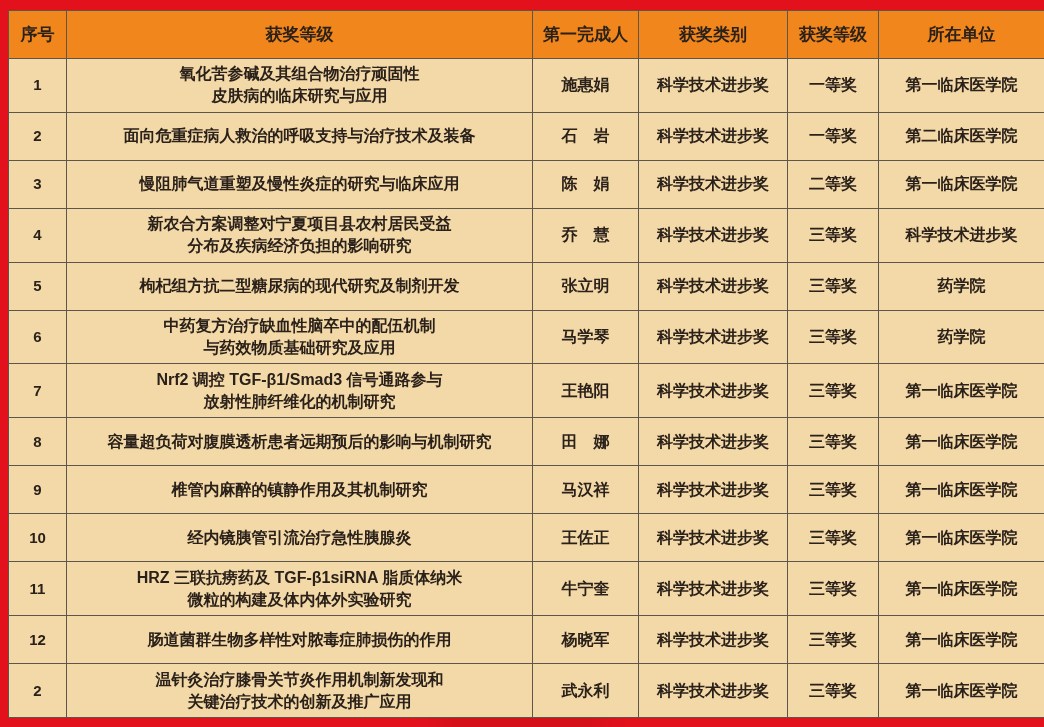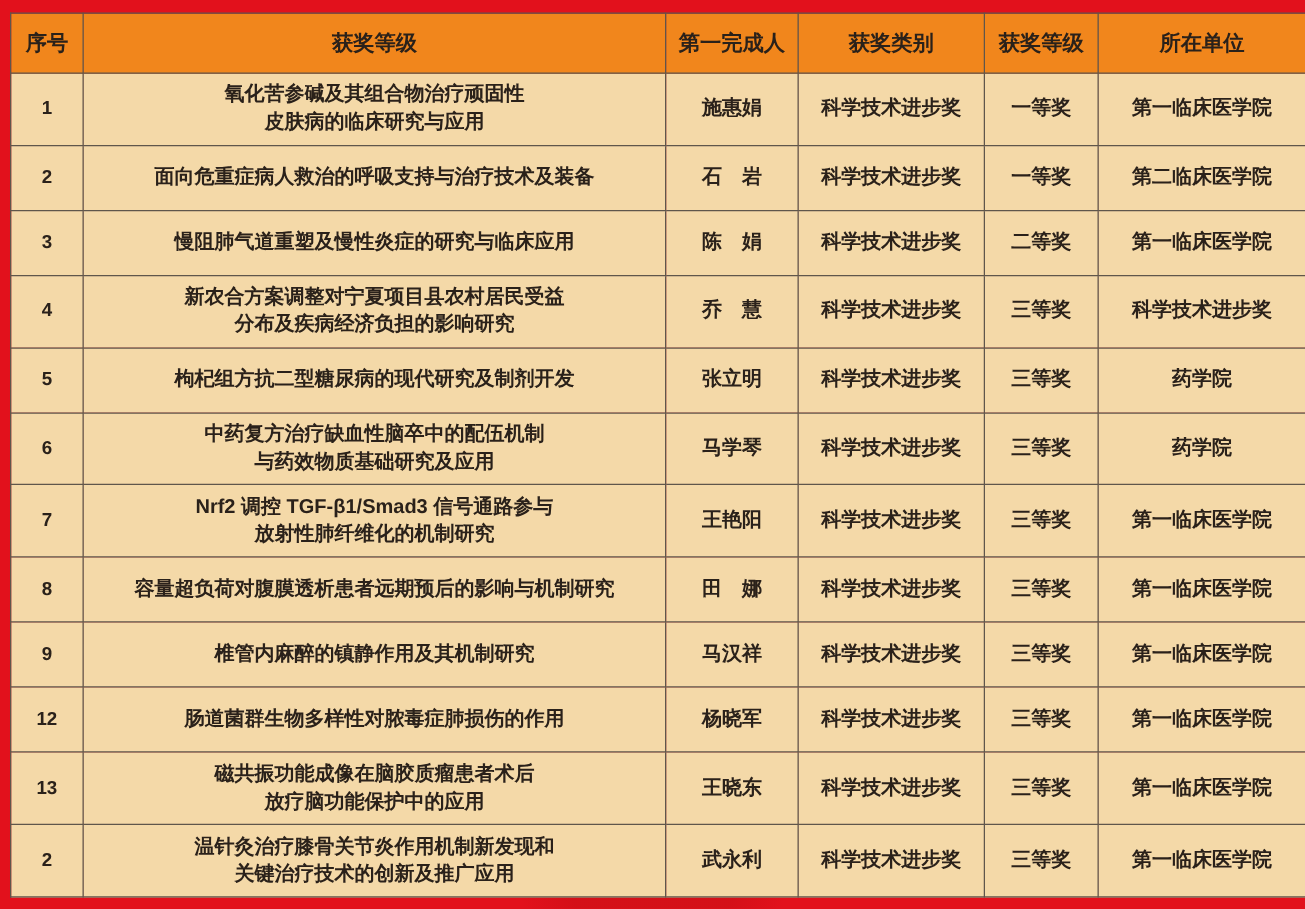--- a/index.html
+++ b/index.html
@@ -168,32 +168,40 @@
   </tr>
       <tr>
     <td class="col-no">9</td>
     <td class="col-name">椎管内麻醉的镇静作用及其机制研究</td>
     <td class="col-person">马汉祥</td>
     <td class="col-category">科学技术进步奖</td>
     <td class="col-grade">三等奖</td>
     <td class="col-unit">第一临床医学院</td>
   </tr>
       <tr>
+    <td class="col-no">10</td>
+    <td class="col-name">经内镜胰管引流治疗急性胰腺炎</td>
+    <td class="col-person">王佐正</td>
+    <td class="col-category">科学技术进步奖</td>
+    <td class="col-grade">三等奖</td>
+    <td class="col-unit">第一临床医学院</td>
+  </tr>
+      <tr>
+    <td class="col-no">11</td>
+    <td class="col-name">HRZ 三联抗痨药及 TGF-β1siRNA 脂质体纳米
+微粒的构建及体内体外实验研究</td>
+    <td class="col-person">牛宁奎</td>
+    <td class="col-category">科学技术进步奖</td>
+    <td class="col-grade">三等奖</td>
+    <td class="col-unit">第一临床医学院</td>
+  </tr>
+      <tr>
     <td class="col-no">12</td>
     <td class="col-name">肠道菌群生物多样性对脓毒症肺损伤的作用</td>
     <td class="col-person">杨晓军</td>
-    <td class="col-category">科学技术进步奖</td>
-    <td class="col-grade">三等奖</td>
-    <td class="col-unit">第一临床医学院</td>
-  </tr>
-      <tr>
-    <td class="col-no">13</td>
-    <td class="col-name">磁共振功能成像在脑胶质瘤患者术后
-放疗脑功能保护中的应用</td>
-    <td class="col-person">王晓东</td>
     <td class="col-category">科学技术进步奖</td>
     <td class="col-grade">三等奖</td>
     <td class="col-unit">第一临床医学院</td>
   </tr>
       <tr>
     <td class="col-no">2</td>
     <td class="col-name">温针灸治疗膝骨关节炎作用机制新发现和
 关键治疗技术的创新及推广应用</td>
     <td class="col-person">武永利</td>
     <td class="col-category">科学技术进步奖</td>

